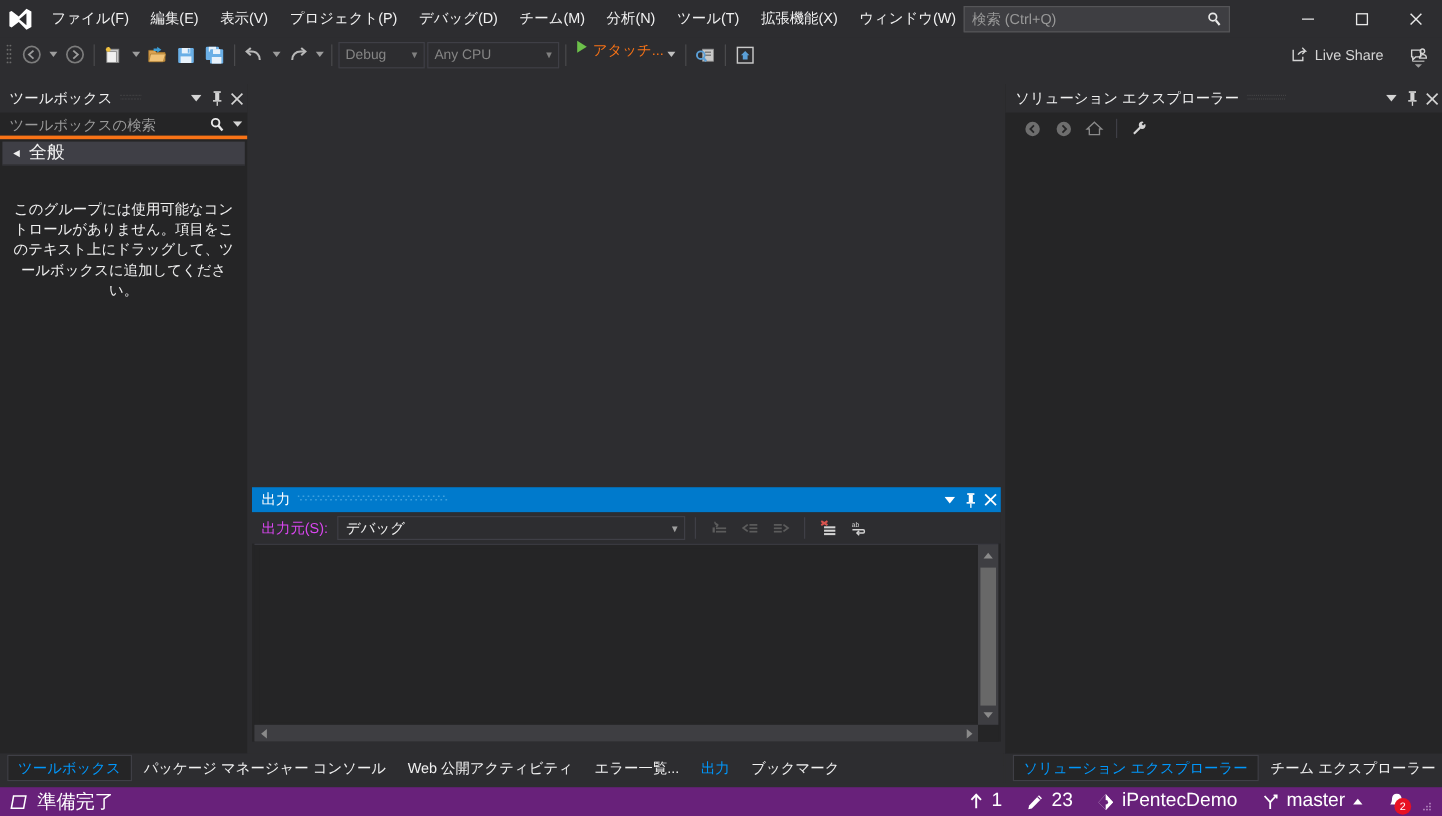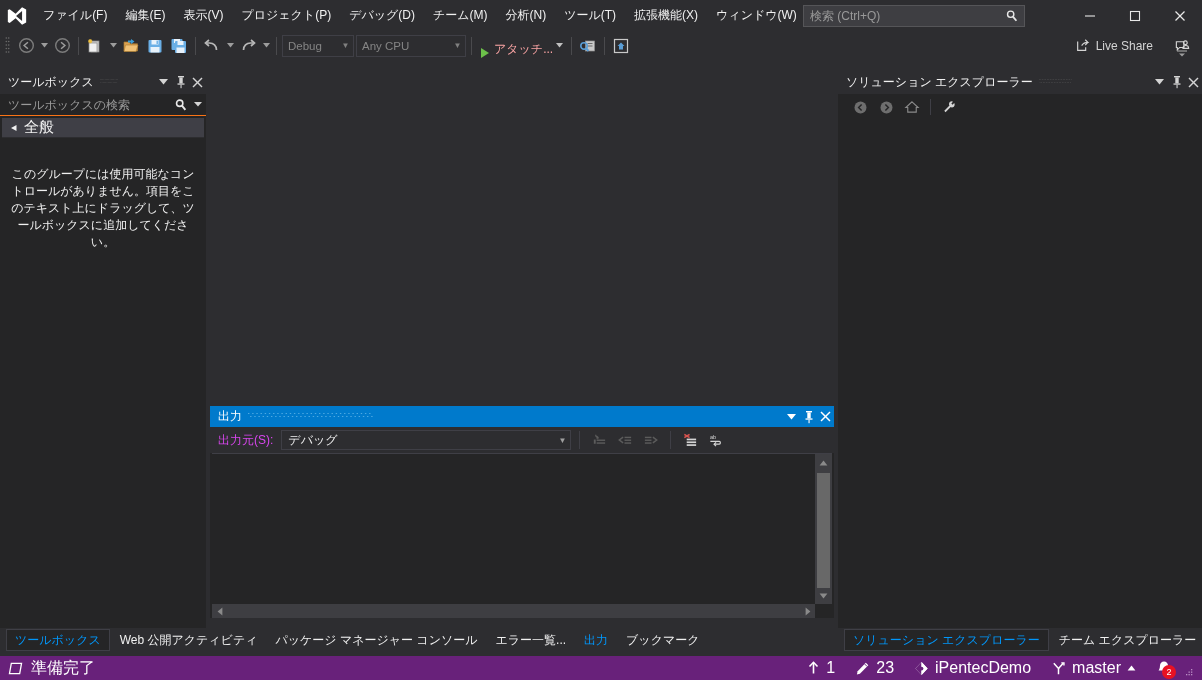--- a/index.html
+++ b/index.html
@@ -65,22 +65,22 @@
   .tb-sep { width: 1px; height: 18px; background: #4a4a4d; margin: 0 4px; }
   .tb-combo {
     height: 22px; background: #2d2d30; border: 1px solid #3f3f46;
     display: flex; align-items: center; font-size: 11.5px; color: #858585;
     padding-left: 5px; margin: 0 1px;
   }
   .tb-combo .cb-arrow { margin-left: auto; width: 15px; text-align: center; font-size: 8px; color: #808080; }
   .tb-combo.w1 { width: 72px; }
   .tb-combo.w2 { width: 110px; }
   .tb-run {
-    height: 24px; display: flex; align-items: flex-end;
-    font-size: 12px; color: #fca5a5; padding: 0 2px;
+    height: 24px; display: flex; align-items: flex-start;
+    font-size: 12px; color: #f97316; padding: 0 2px;
   }
   .play-tri {
     width: 0; height: 0;
     border-left: 8px solid #6cc04a;
     border-top: 5px solid transparent;
     border-bottom: 5px solid transparent;
     margin: 0 5px 0 3px;
   }
   .liveshare {
     position: absolute; right: 42px; top: 3px;
@@ -109,21 +109,21 @@
   }
   .panel-header {
     height: 24px; display: flex; align-items: center;
     background: #2d2d30; padding-left: 8px;
   }
   .panel-title { font-size: 12px; color: #f1f1f1; white-space: nowrap; }
   .grip-dots { flex: 1; height: 24px; margin: 0 6px; opacity: .55; }
   .panel-btn { width: 17px; height: 22px; display:flex; align-items:center; justify-content:center; }
 
   .tbx-search {
-    height: 22px; background: #252526; border-bottom: 1px solid #f97316;
+    height: 22px; background: #252526; border-bottom: 3px solid #f97316;
     display: flex; align-items: center;
   }
   .tbx-search input {
     flex: 1; background: transparent; border: none; outline: none;
     color: #b4b4b4; font-size: 12px; padding-left: 8px;
     font-family: "Liberation Sans", sans-serif;
   }
   .tbx-search input::placeholder { color: #9a9a9a; }
   .tbx-group {
     height: 20px; background: #3f3f46;
@@ -853,22 +853,22 @@
                 <path d="M0.6 0.6 L5.4 4.5 L0.6 8.4 Z" fill="#8a8a8a"></path>
               </svg>
           </span>
         </div>
       </div>
     </div>
   </div>
 
   <div class="tabstrip-left">
     <span class="dtab sel">ツールボックス</span>
+    <span class="dtab">パッケージ マネージャー コンソール</span>
     <span class="dtab">Web 公開アクティビティ</span>
-    <span class="dtab">パッケージ マネージャー コンソール</span>
     <span class="dtab">エラー一覧...</span>
     <span class="dtab act">出力</span>
     <span class="dtab">ブックマーク</span>
   </div>
 
   <div class="tabstrip-right">
     <span class="dtab sel">ソリューション エクスプローラー</span>
     <span class="dtab">チーム エクスプローラー</span>
   </div>
 

